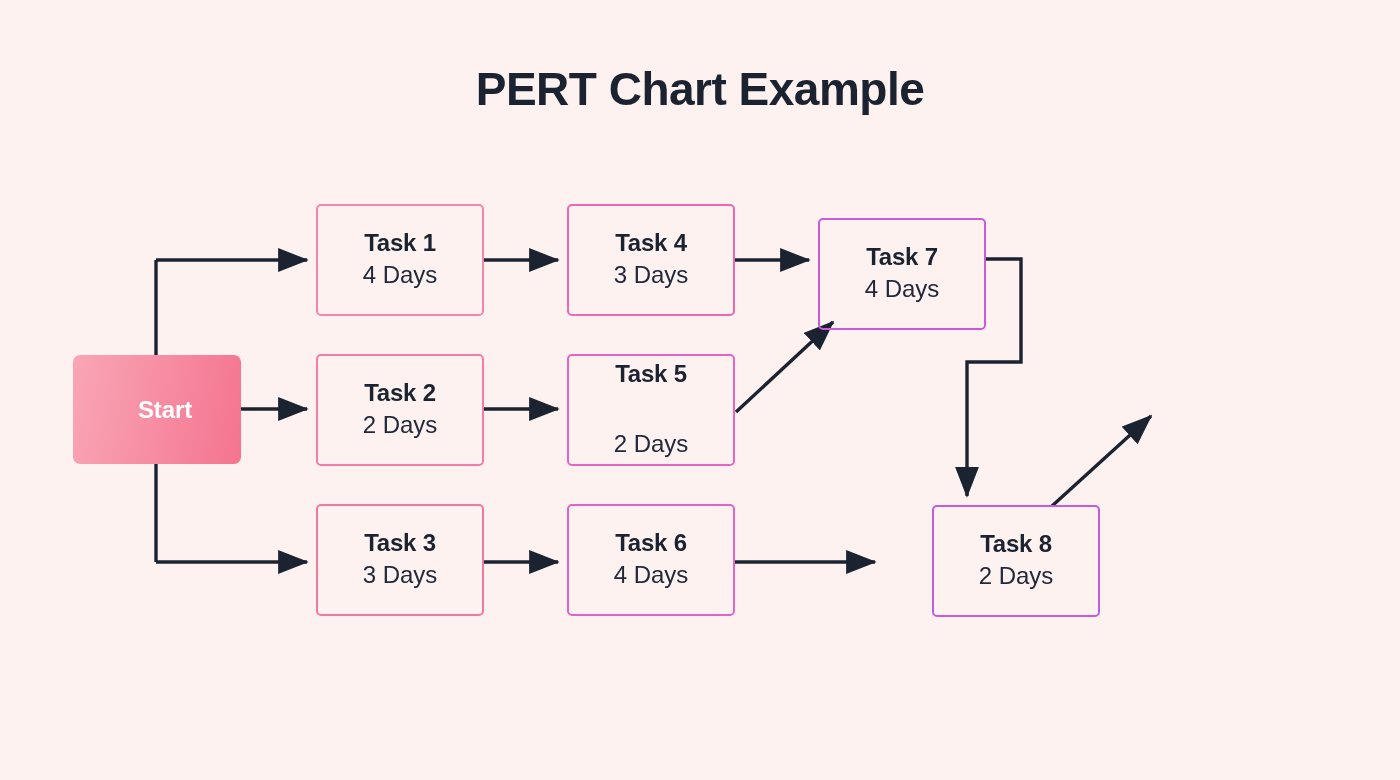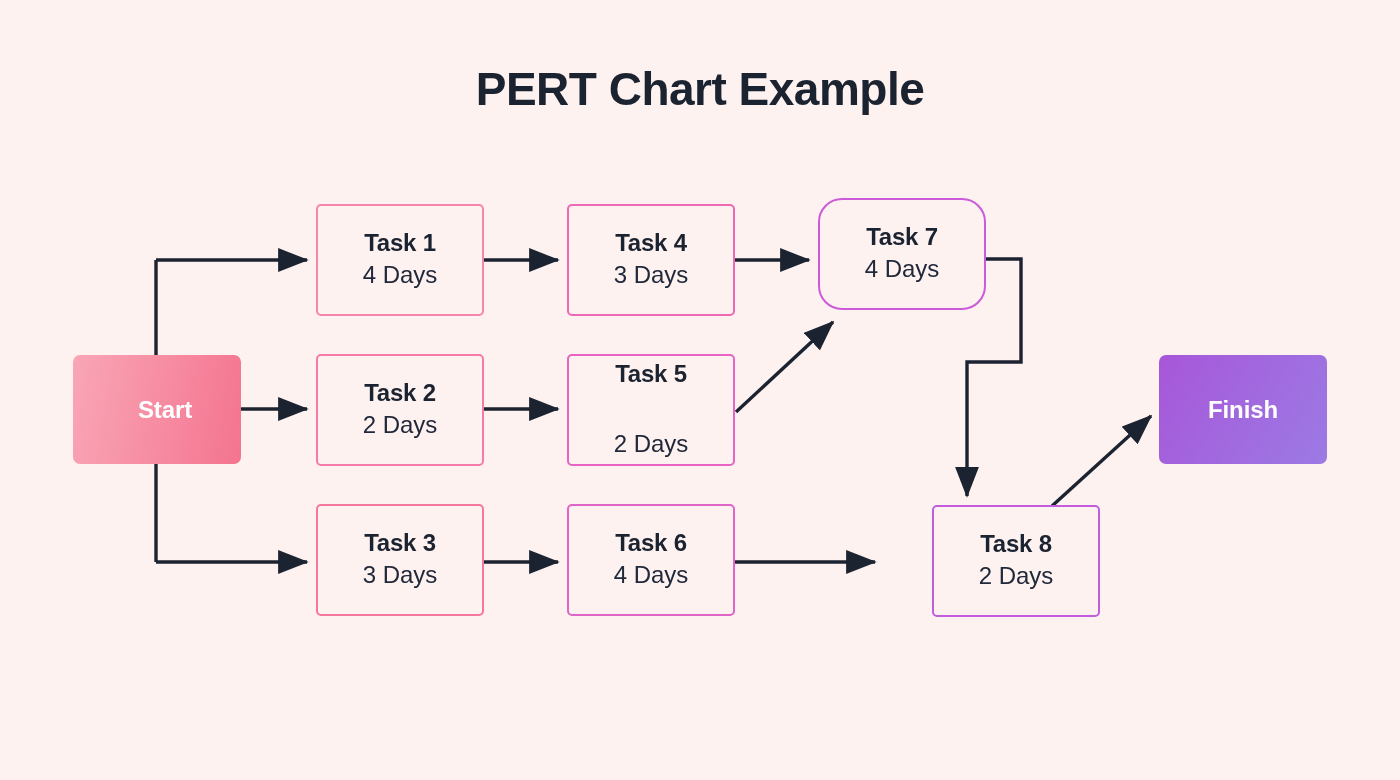--- a/index.html
+++ b/index.html
@@ -164,27 +164,24 @@
   <div class="node task-node" style="left:567px; top:354px; width:168px; height:112px; border-color:#e763c4;gap:38px;">
     <div class="task-name">Task 5</div>
     <div class="task-days">2 Days</div>
   </div>
 
   <div class="node task-node" style="left:567px; top:504px; width:168px; height:112px; border-color:#e065c8;">
     <div class="task-name">Task 6</div>
     <div class="task-days">4 Days</div>
   </div>
 
-  <div class="node task-node" style="left:818px; top:198px; width:168px; height:112px; border-color:#cb5bd9;border-radius:24px;">
+  <div class="node task-node" style="left:818px; top:218px; width:168px; height:112px; border-color:#cb5bd9;">
     <div class="task-name">Task 7</div>
     <div class="task-days">4 Days</div>
   </div>
 
   <div class="node task-node" style="left:932px; top:505px; width:168px; height:112px; border-color:#c35ddc;">
     <div class="task-name">Task 8</div>
     <div class="task-days">2 Days</div>
   </div>
 
-  <div class="node terminal-node" style="left:1159px; top:355px; width:168px; height:109px; background:linear-gradient(120deg,#a757d9 0%,#9c7ae4 100%);">
-    <div class="terminal-label">Finish</div>
-  </div>
 
 </div>
 
 </body></html>

